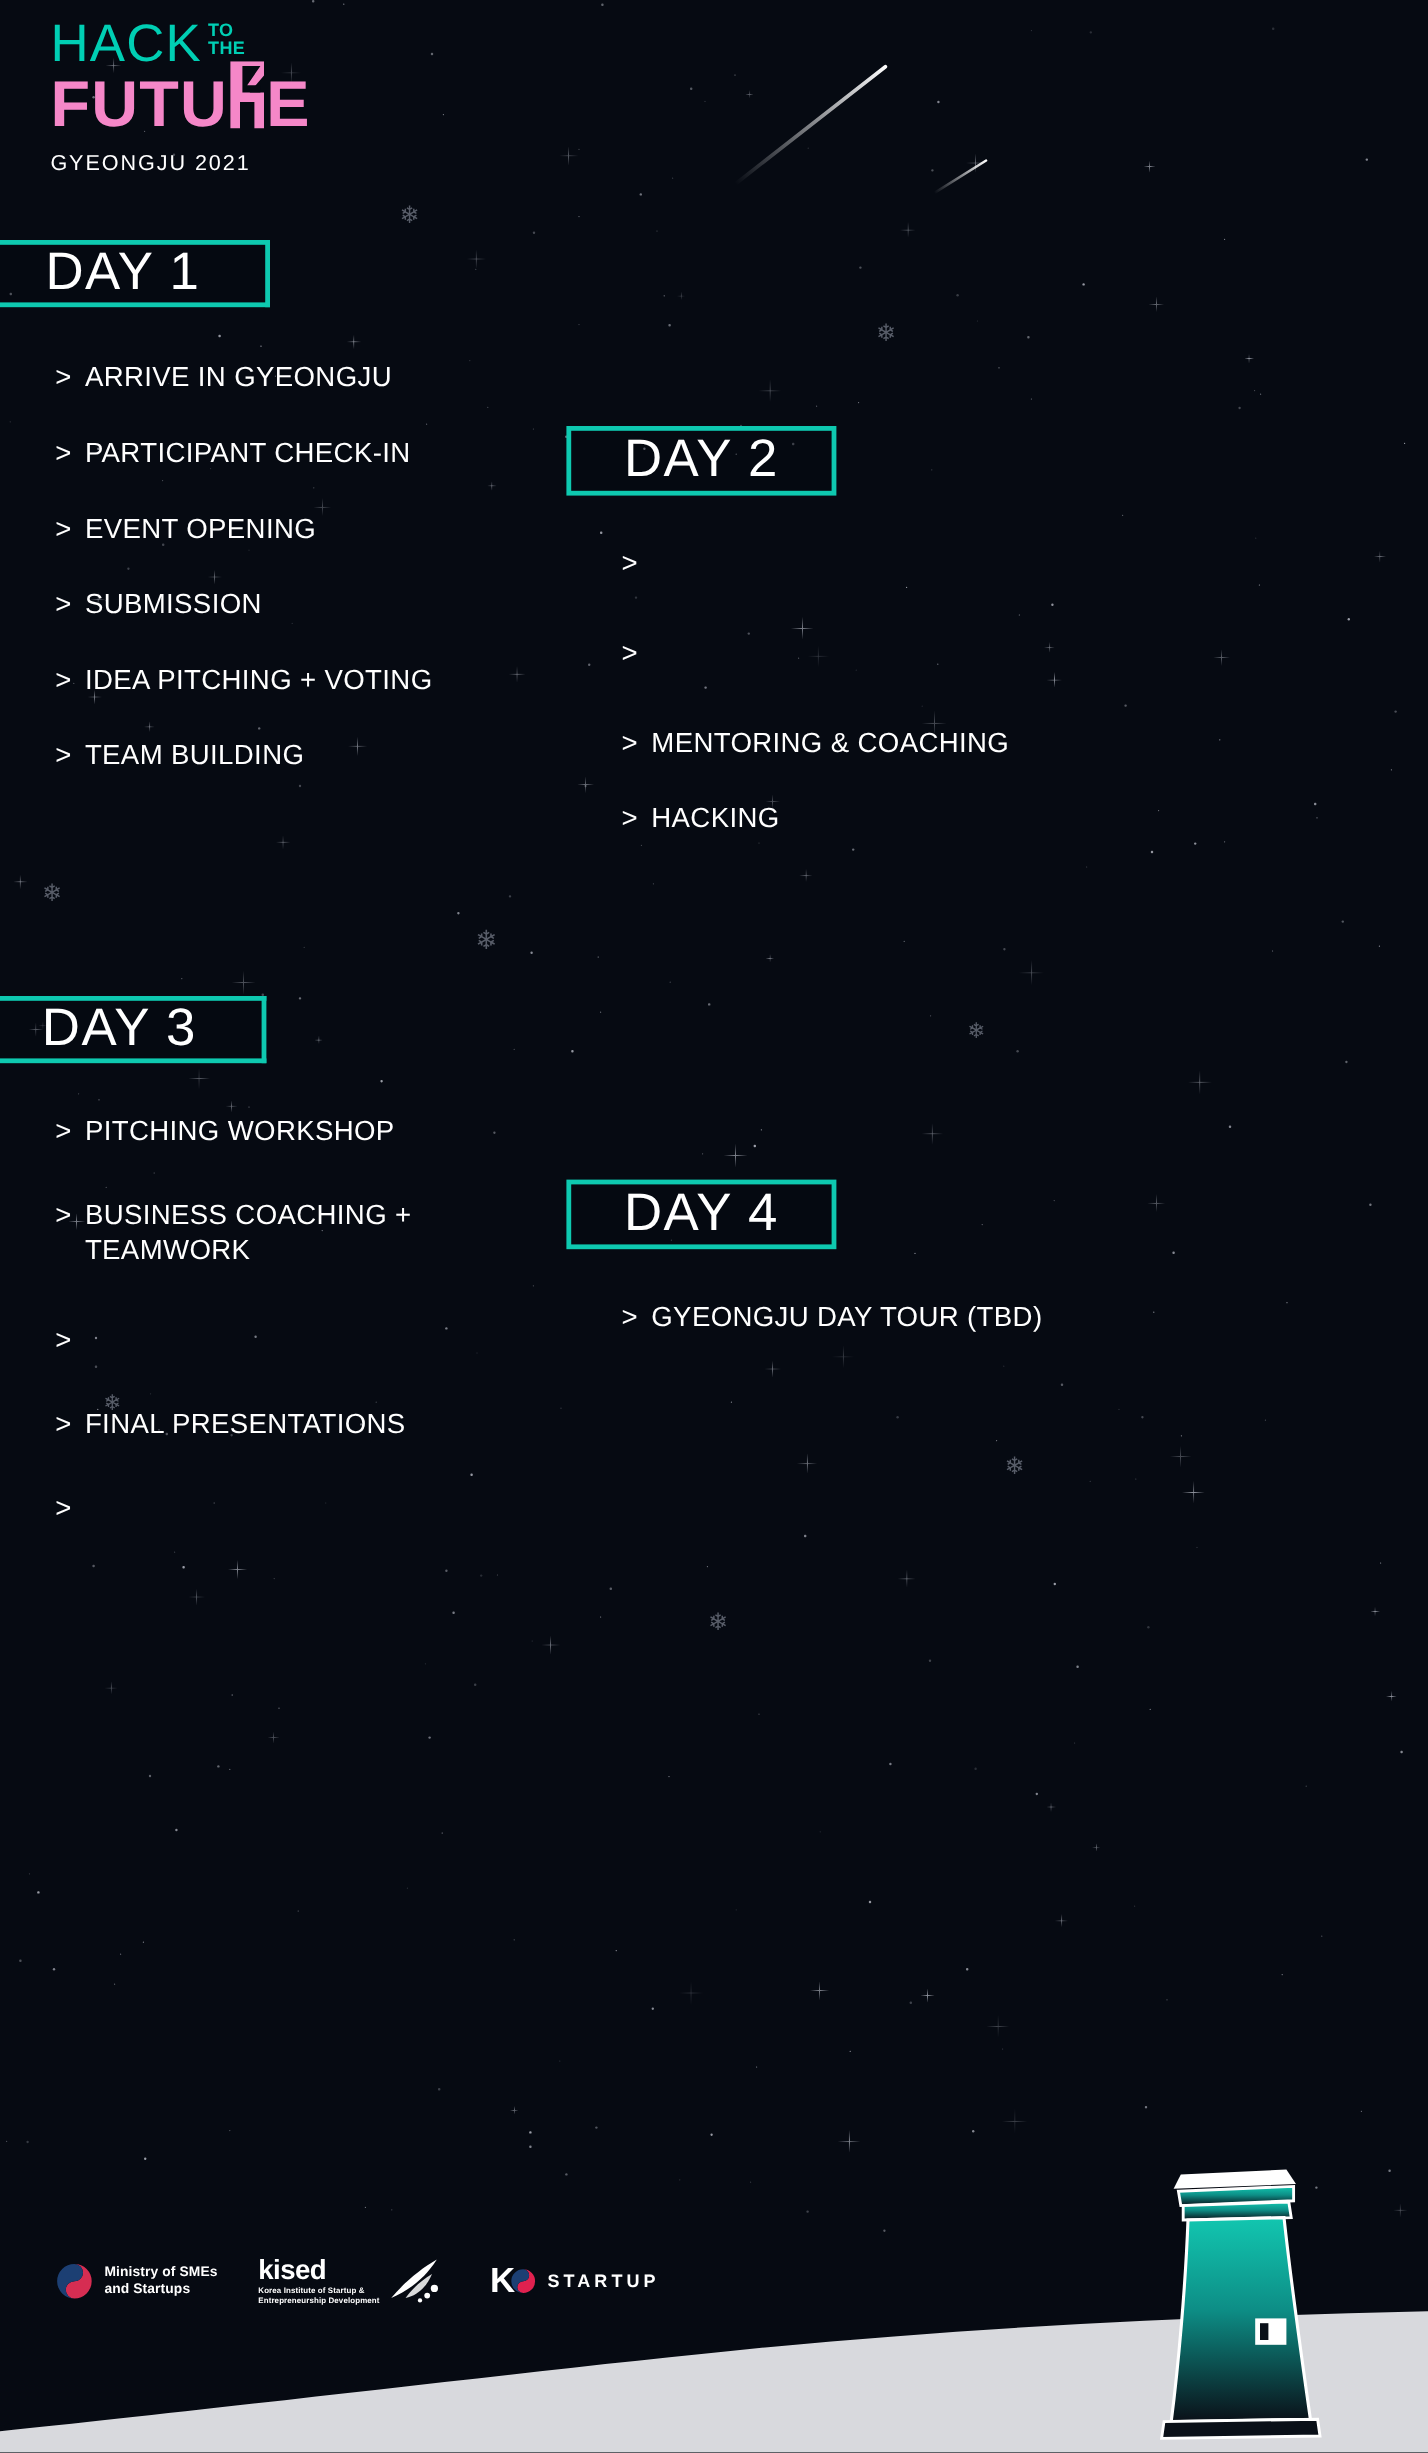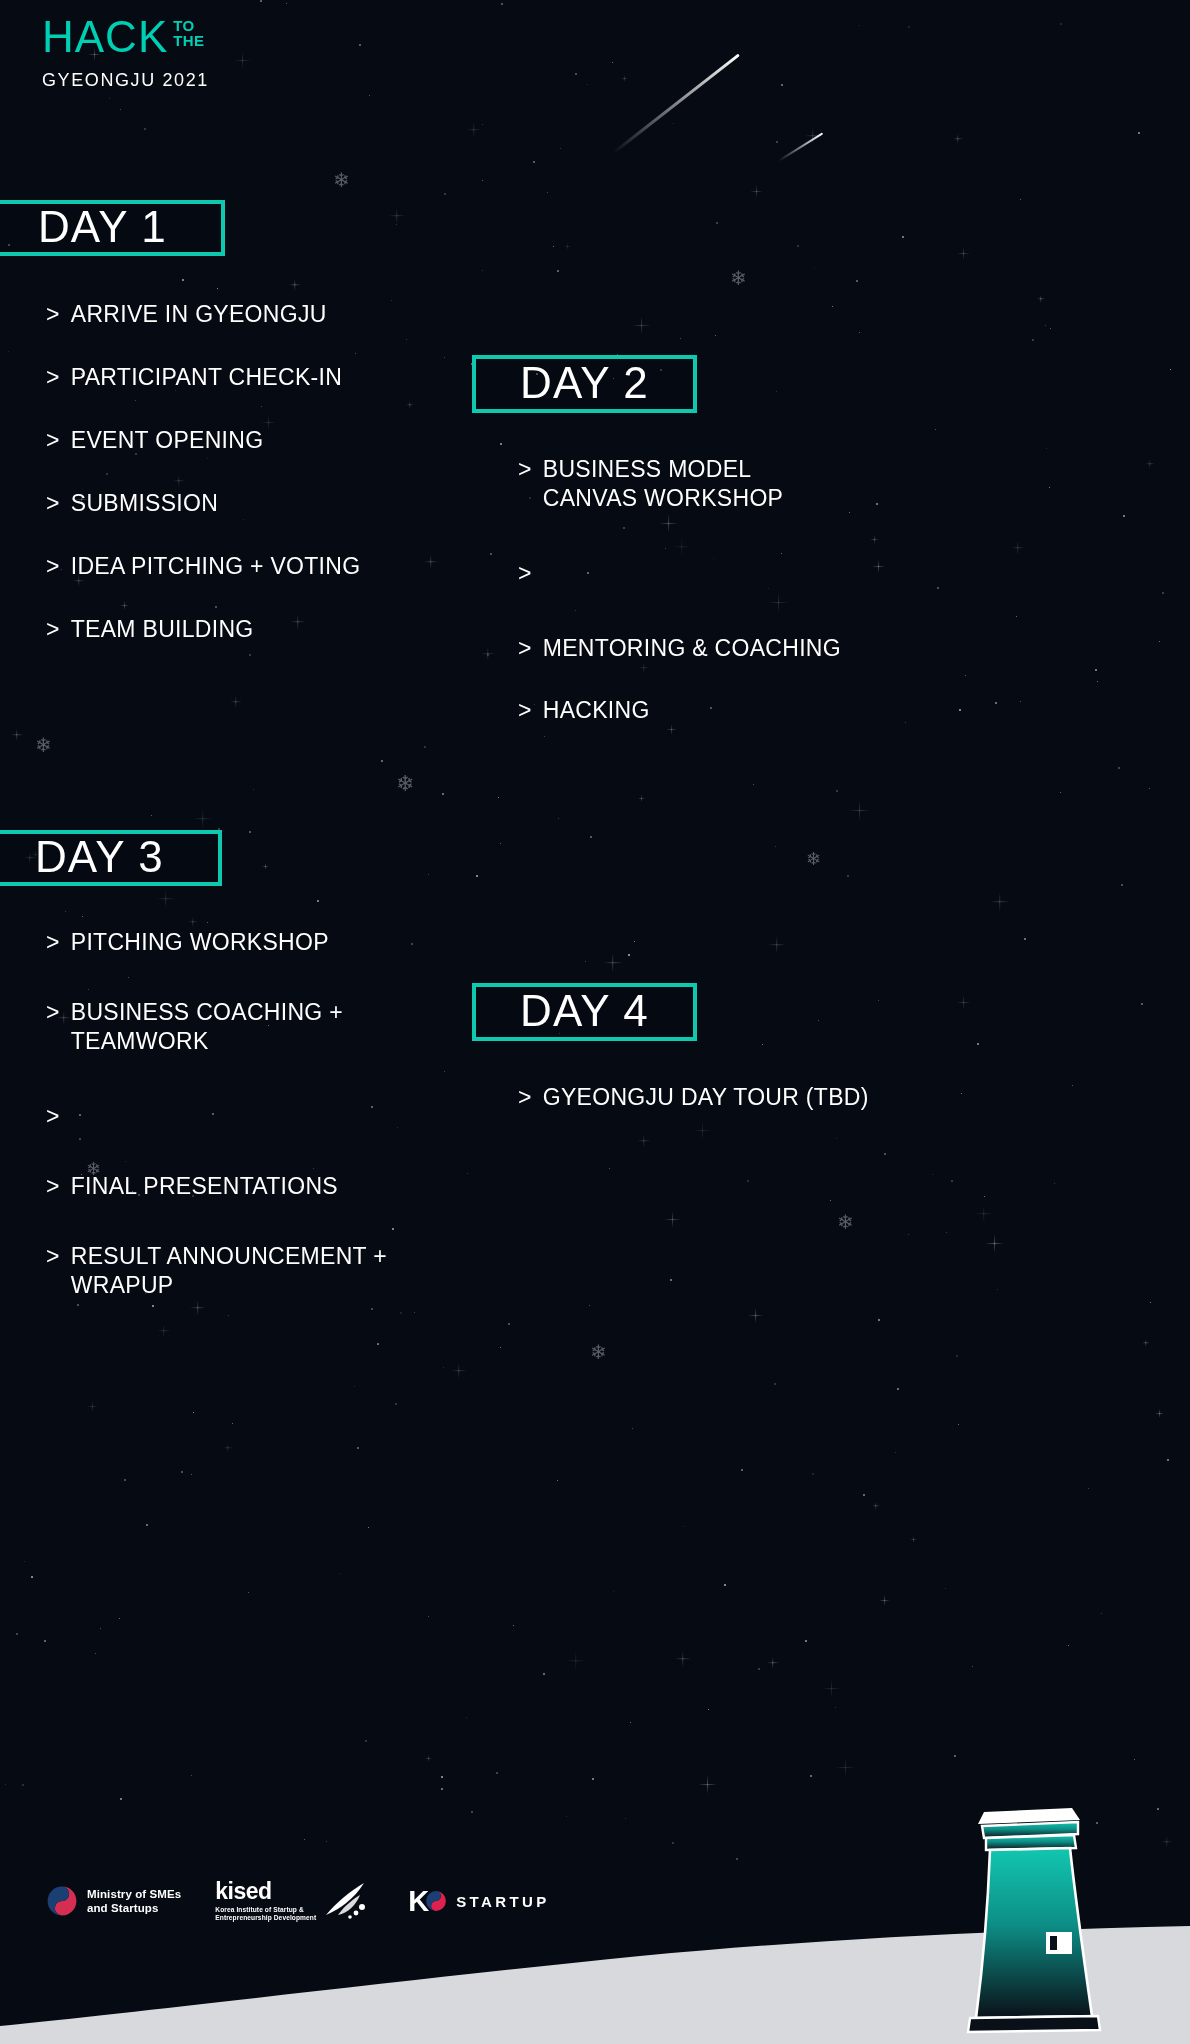--- a/index.html
+++ b/index.html
@@ -453,20 +453,31 @@
   </div>
 
 <div id="logo">
   <div class="logo-row1">
     <div class="hack">HACK</div>
     <div class="tothe">
       <span>TO</span>
       <span>THE</span>
     </div>
   </div>
+  <div class="future">
+    <span>FUTU</span>
+    <span class="r-glyph">
+      <svg width="32" height="56" viewBox="0 0 32 56">
+        <path d="M2 0 H10 V56 H2 Z" fill="#f587c8"></path>
+        <path d="M10 0 H30 L30 12 L18 26 L30 26 L30 56 L22 56 L22 34 L10 34 Z" fill="#f587c8"></path>
+        <path d="M12 4 L27 4 L16 20 L27 20 L27 26 L12 26 Z" fill="#060a12"></path>
+      </svg>
+    </span>
+    <span>E</span>
+  </div>
   <div class="gyeongju">GYEONGJU 2021</div>
 </div>
 
 <div class="day-head edge" style="left:-40px; top:200px; width:265px; height:56px;">
   <span>DAY 1</span>
 </div>
 <ul class="agenda" style="left:46px; top:300px; width:420px;">
   <li>
       <span class="caret">&gt;</span>
       <span class="txt">ARRIVE IN GYEONGJU</span>
@@ -492,22 +503,20 @@
       <span class="txt">TEAM BUILDING</span>
     </li>
 </ul>
 
 <div class="day-head" style="left:472px; top:355px; width:225px; height:58px; justify-content:center; padding:0;">
   <span>DAY 2</span>
 </div>
 <ul class="agenda wide" style="left:518px; top:455px; width:430px;">
   <li style="margin-bottom:46px;">
       <span class="caret">&gt;</span>
-      <span class="txt">BUSINESS MODEL
-CANVAS WORKSHOP</span>
     </li>
   <li style="margin-bottom:46px;">
       <span class="caret">&gt;</span>
     </li>
   <li>
       <span class="caret">&gt;</span>
       <span class="txt">MENTORING &amp; COACHING</span>
     </li>
   <li>
       <span class="caret">&gt;</span>
@@ -530,22 +539,20 @@
     </li>
   <li style="margin-bottom:41px;">
       <span class="caret">&gt;</span>
     </li>
   <li style="margin-bottom:41px;">
       <span class="caret">&gt;</span>
       <span class="txt">FINAL PRESENTATIONS</span>
     </li>
   <li>
       <span class="caret">&gt;</span>
-      <span class="txt">RESULT ANNOUNCEMENT +
-WRAPUP</span>
     </li>
 </ul>
 
 <div class="day-head" style="left:472px; top:983px; width:225px; height:58px; justify-content:center; padding:0;">
   <span>DAY 4</span>
 </div>
 <ul class="agenda wide" style="left:518px; top:1083px; width:430px;">
   <li>
       <span class="caret">&gt;</span>
       <span class="txt">GYEONGJU DAY TOUR (TBD)</span>

